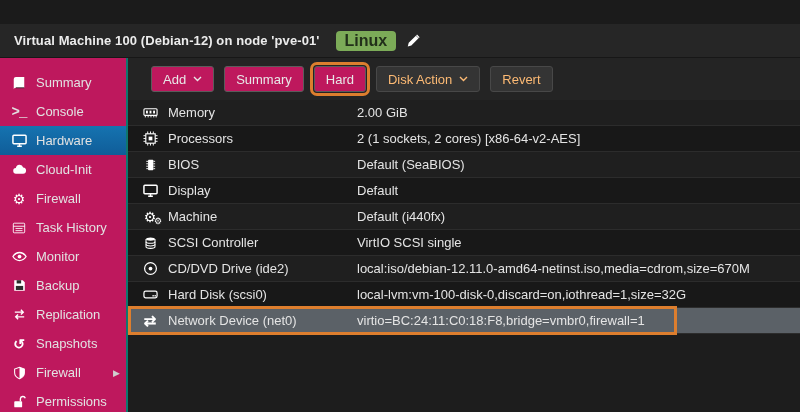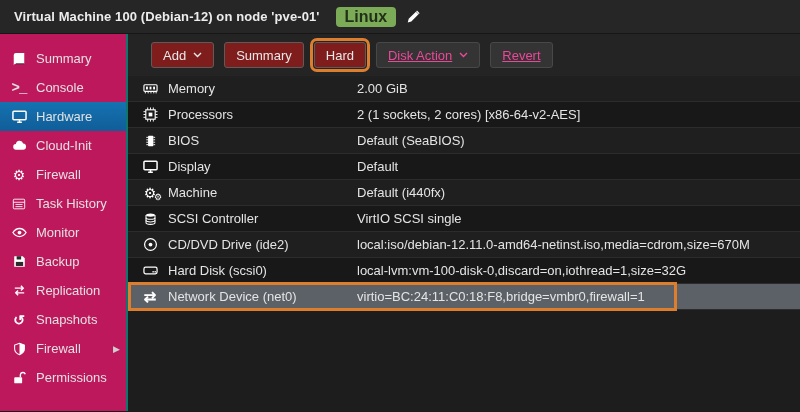--- a/index.html
+++ b/index.html
@@ -1,21 +1,21 @@
 <!DOCTYPE html>
 <html style="--accent-orange: #dd7e2e; --sel-blue: #105d99; --sel-blue-light: #1573b0; --badge-green: #7cab58; --sel-row: #5b6167;"><head>
 <meta charset="utf-8">
 <style>
   * { margin:0; padding:0; box-sizing:border-box; }
   html,body { width:800px; height:412px; overflow:hidden; background:#1b1b1b;
     font-family:"Liberation Sans", sans-serif; color:#e4e4e4; font-size:13px; }
 
   
   .titlebar { height:34px; background:#262626; border-bottom:1px solid #171717;
-    display:flex; align-items:center; padding:0 14px; }
+    display:flex; align-items:center; padding:0 14px;margin-top:24px; }
   .title { font-weight:bold; color:#ececec; letter-spacing:.1px; }
   .os-badge { margin-left:16px; background:var(--badge-green,#7cab58); color:#22301a;
     font-weight:bold; font-size:16px; padding:2px 9px; border-radius:4px; line-height:16px; }
   .pencil { margin-left:10px; display:inline-flex; cursor:pointer; }
 
   
   .wrap { display:flex; height:377px; }
 
   
   .sidebar { width:128px; background:#be185d; border-right:2px solid #0f766e;
@@ -27,23 +27,23 @@
   .side-item.selected { background:linear-gradient(var(--sel-blue-light,#1573b0), var(--sel-blue,#105d99)); }
   .side-item .submenu-arrow { margin-left:auto; font-size:9px; color:#cfcfcf; }
 
   
   .main { flex:1; background:#1d1d1d; display:flex; flex-direction:column; min-width:0; }
 
   
   .toolbar { height:42px; display:flex; align-items:center; padding-left:23px; gap:10px;
     background:#242424; }
   .btn { height:26px; display:inline-flex; align-items:center; gap:7px; padding:0 11px;
-    background:#7f1d1d; border:1px solid #5c5c5c; border-radius:3px; color:#e8e8e8;
+    background:#be185d; border:1px solid #5c5c5c; border-radius:3px; color:#e8e8e8;
     font-size:13px; font-family:inherit; cursor:pointer; }
-  .btn.disabled { color:#ec4899; background:#343434; border-color:#484848; cursor:default;text-decoration:underline; }
+  .btn.disabled { color:#fdba74; background:#343434; border-color:#484848; cursor:default; }
   .btn.hl { outline:3px solid var(--accent-orange,#dd7e2e); outline-offset:1px; }
   .chev { display:inline-flex; }
   .chev svg { stroke:currentColor; }
 
   
   .hwtable { position:relative; }
   .hwrow { height:26px; display:flex; align-items:center; border-bottom:1px solid #2c2c2c;
     cursor:pointer; position:relative; }
   .hwrow:nth-child(odd) { background:#1f1f1f; }
   .hwrow:nth-child(even) { background:#181818; }

